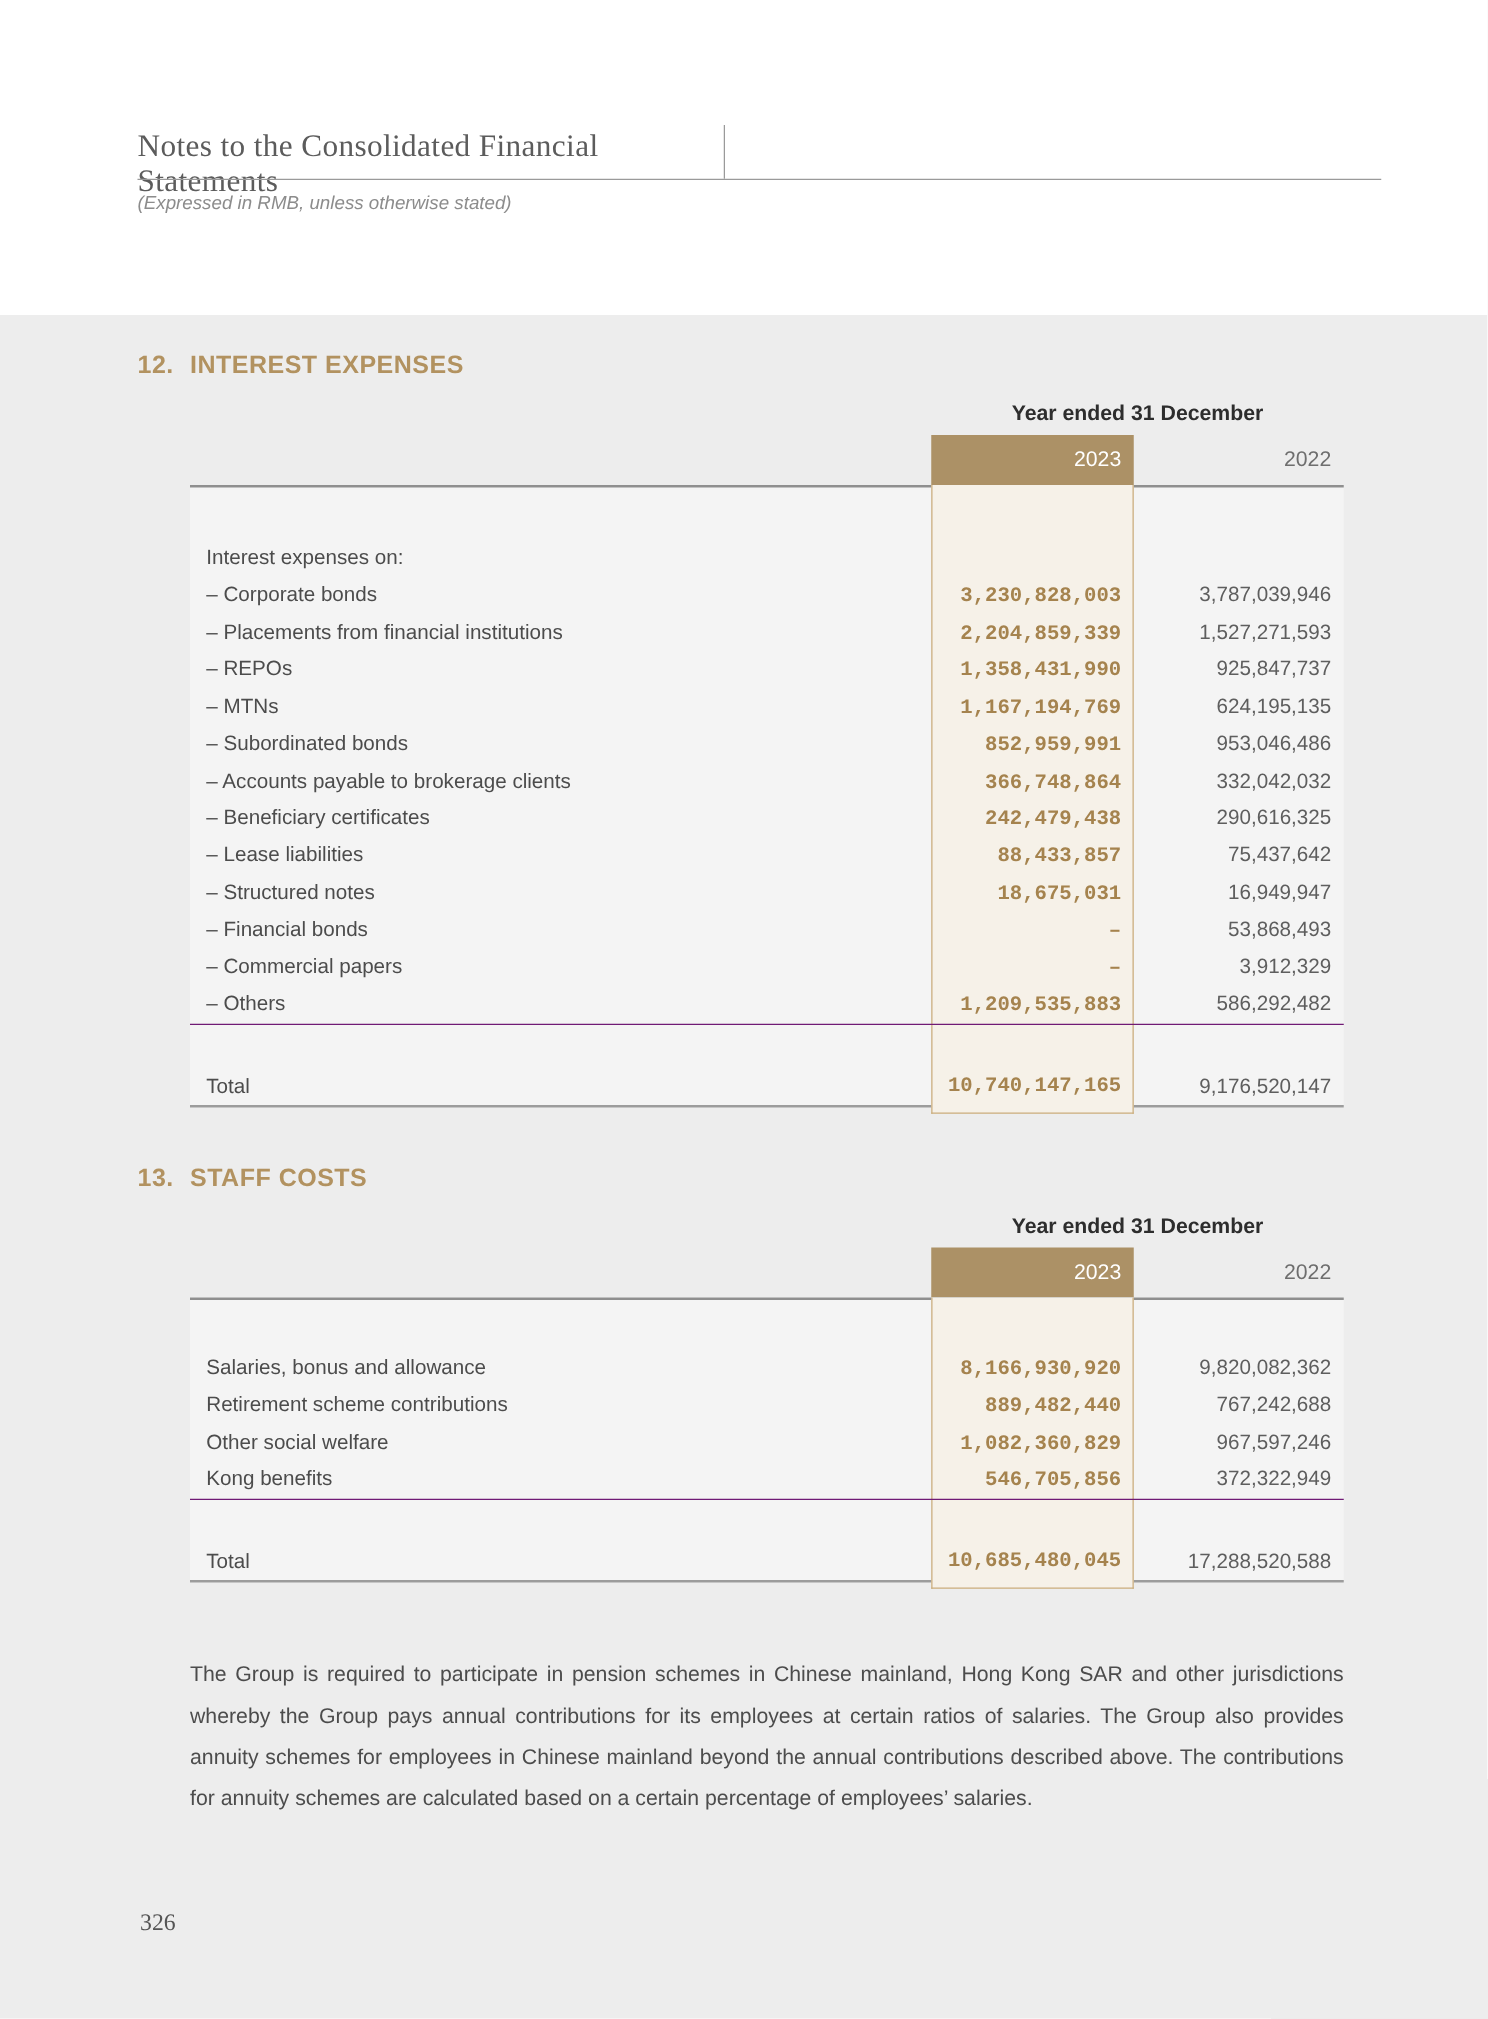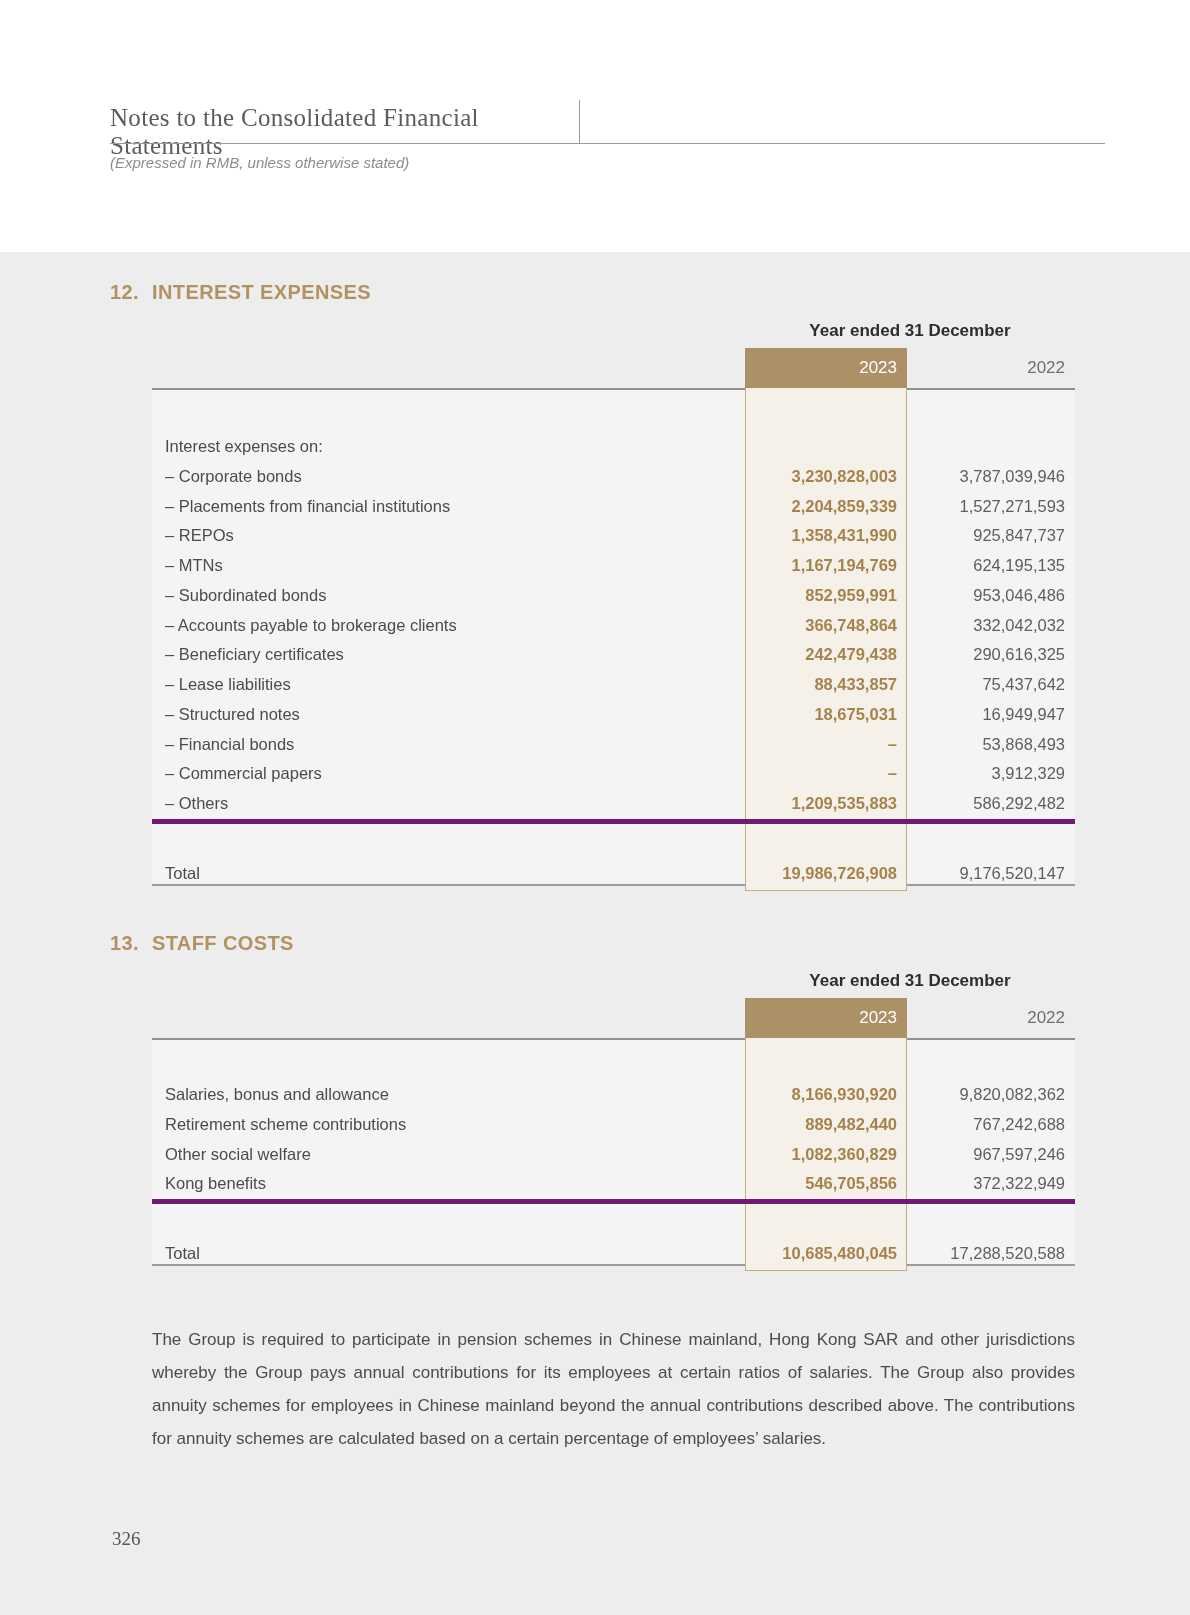--- a/index.html
+++ b/index.html
@@ -66,24 +66,24 @@
   #table-interest .band{height:503px;}
   #table-staff .band{height:233px;}
 
   .rows{position:relative; z-index:1;}
   #table-interest .rows{padding-top:42px;}
   #table-staff .rows{padding-top:40px;}
 
   .row{display:flex; height:29.75px; line-height:29.75px; font-size:16.5px;}
   .row .lbl{flex:1; padding-left:13px; color:#4c4c4c;}
   .row .v23{width:162px; box-sizing:border-box; padding-right:10px; text-align:right;
-    color:#a5834e; font-weight:bold;}
+    color:#a5834e; font-weight:bold;font-family:Liberation Mono, monospace;}
   .row .v22{width:168px; box-sizing:border-box; padding-right:10px; text-align:right; color:#5e5e5e;}
 
-  .total-block{position:relative; z-index:1; border-top:5px solid #701a75;}
+  .total-block{position:relative; z-index:1; border-top:1px solid #701a75;}
   #table-interest .total-block{height:67px; padding-top:34px; box-sizing:content-box;}
   #table-staff .total-block{height:67px; padding-top:34px;}
   .total-block .row{height:30px; line-height:30px;}
 
   
   .note-paragraph{
     position:absolute; left:152px; top:1306px; width:923px;
     font-size:17px; line-height:33px; color:#4c4c4c; text-align:justify;
   }
   .page-number{
@@ -178,21 +178,21 @@
           </div>
         <div class="row">
             <div class="lbl">– Others</div>
             <div class="v23">1,209,535,883</div>
             <div class="v22">586,292,482</div>
           </div>
       </div>
       <div class="total-block">
         <div class="row">
             <div class="lbl">Total</div>
-            <div class="v23">19,986,726,908</div>
+            <div class="v23">10,740,147,165</div>
             <div class="v22">9,176,520,147</div>
           </div>
       </div>
     </div>
   </div>
 
   <div class="sec-heading" id="heading-13">
     <span class="num">13.</span>
     <span>STAFF COSTS</span>
   </div>

